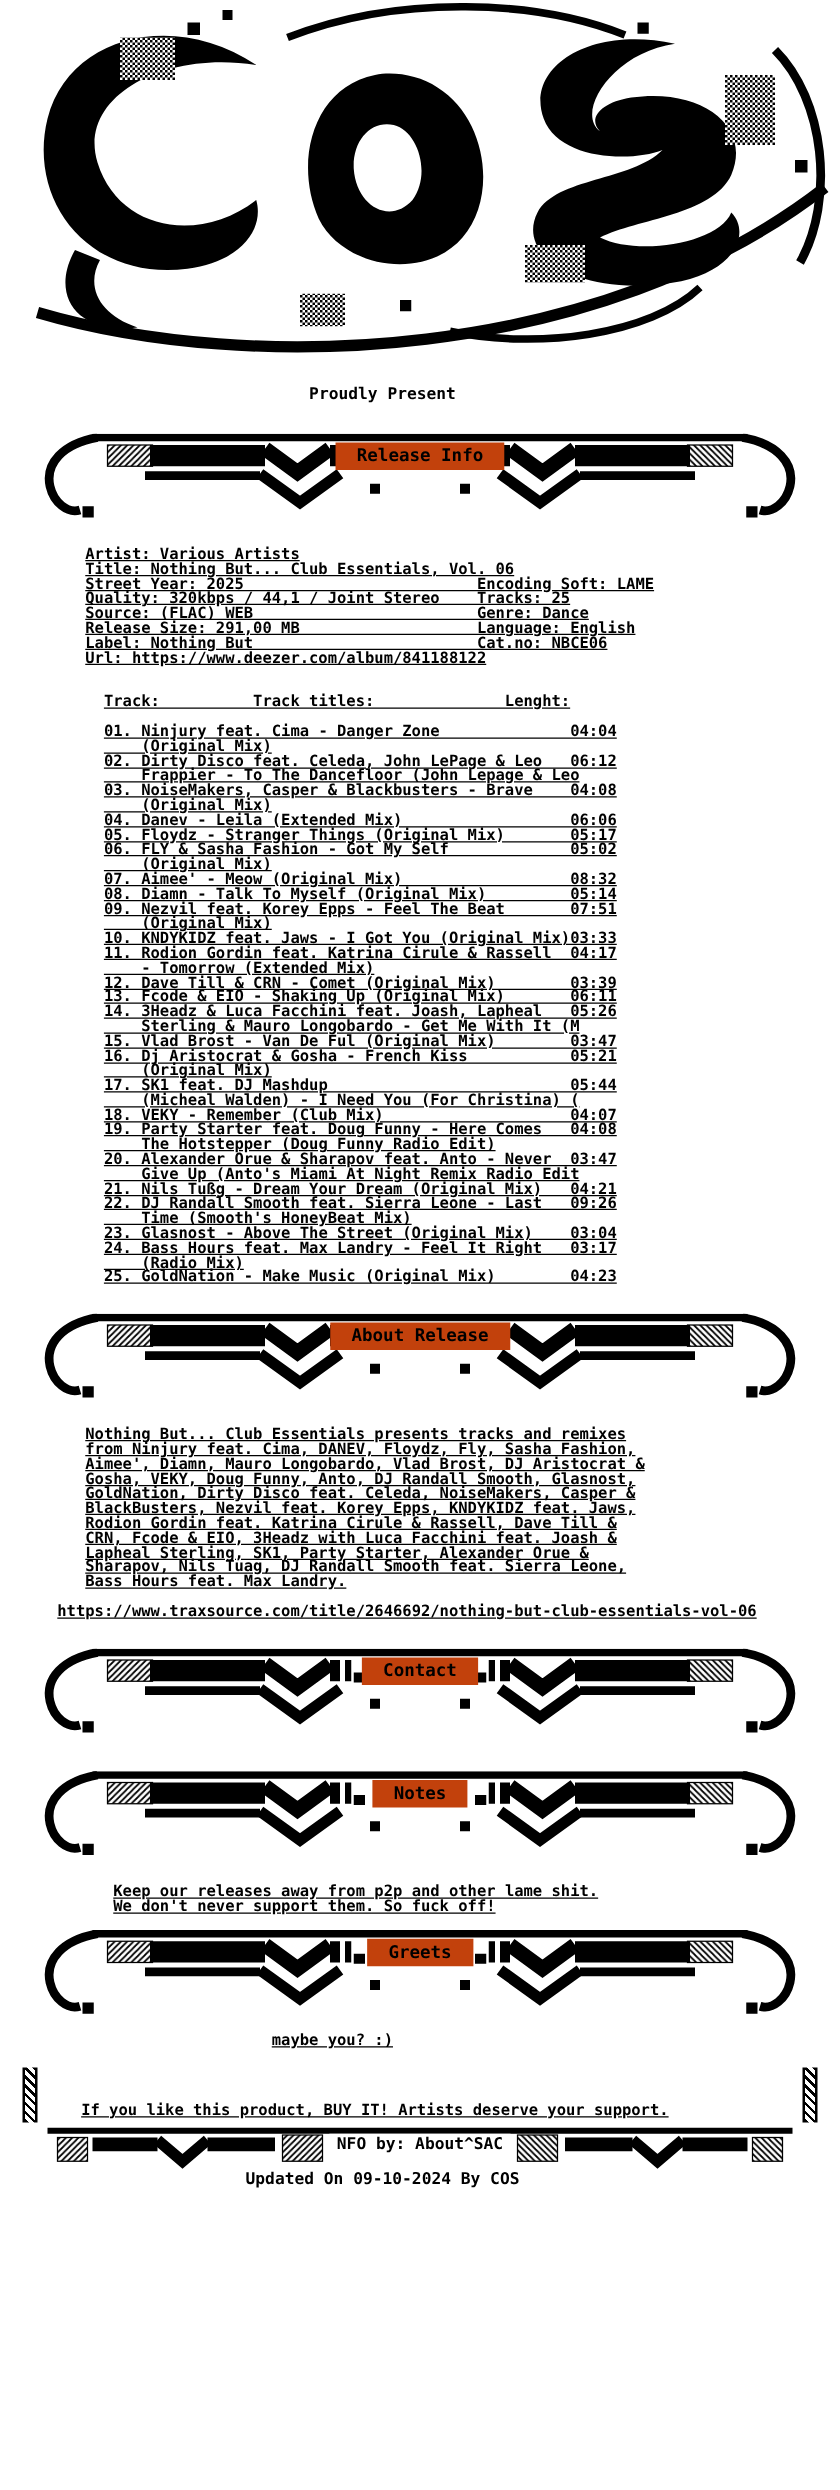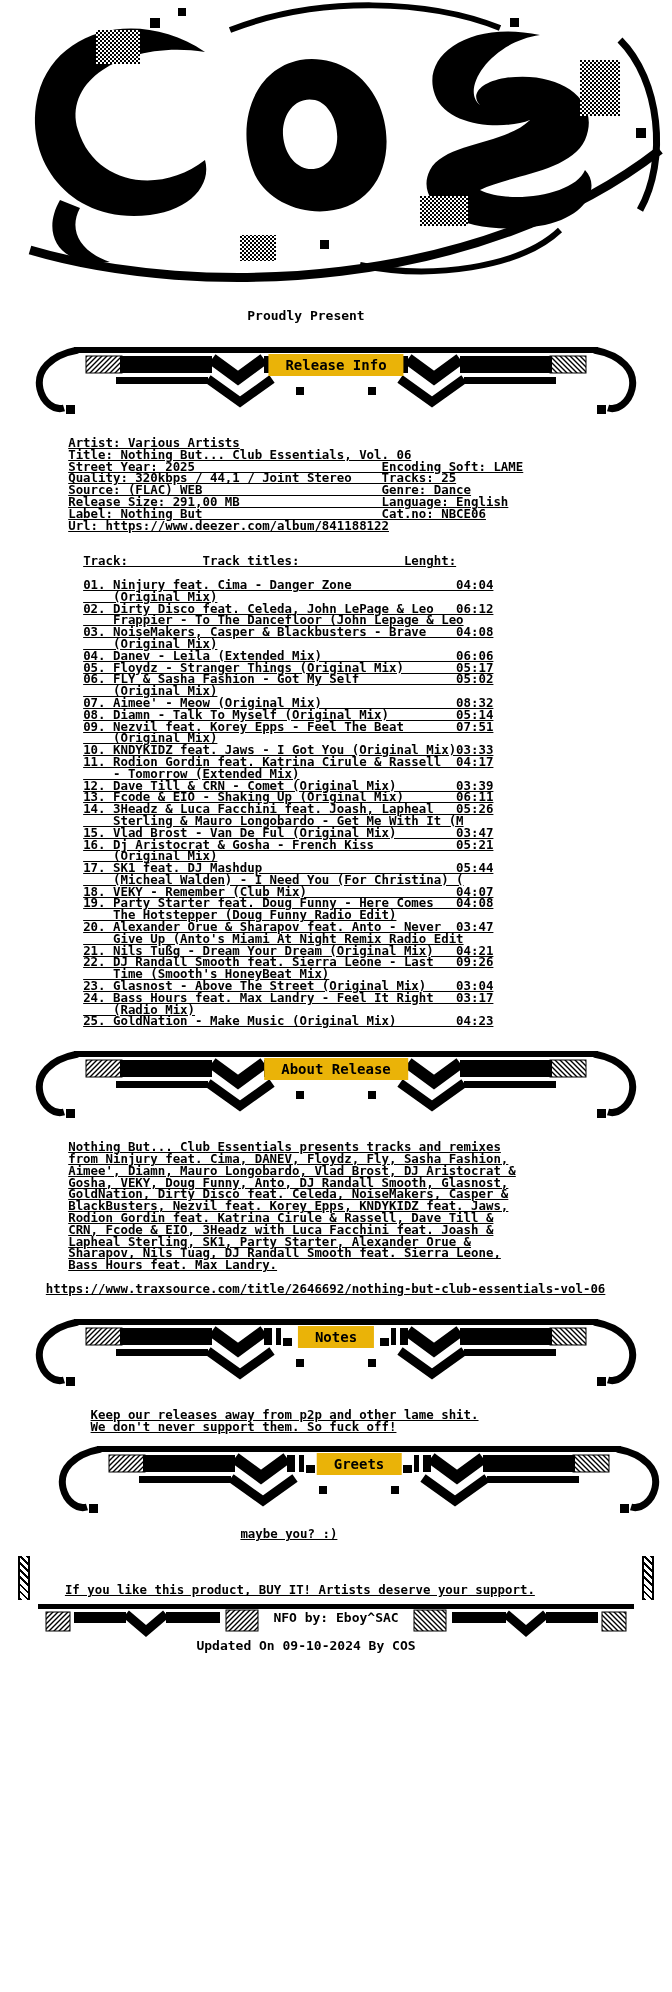--- a/index.html
+++ b/index.html
@@ -23,27 +23,27 @@
   .in27 { padding-left: 27ch; }  .mt8  { margin-top: 8px; }
   .mt12 { margin-top: 12px; } .mt14 { margin-top: 14px; }
   .mt16 { margin-top: 16px; } .mt18 { margin-top: 18px; }
 
   .logo-wrap { width: 672px; height: 300px; }
 
   .cwrap { width: 580px; margin-left: 16px; text-align: center; }
   .proudly { font: bold 13px/15px "DejaVu Sans Mono", monospace; margin-top: 8px; }
 
   .section { margin-top: 24px; }
-  .section-greets { margin-top: 14px; margin-left: 23px; }
+  .section-greets { margin-top: 14px; }
 
   .banner { position: relative; width: 640px; height: 74px; margin-left: 16px; }
   .banner svg { width: 640px; height: 74px; }
   .banner-title {
     position: absolute; top: 7px; left: 50%; transform: translateX(-50%);
-    background: #eab308; padding: 1px 17px; white-space: nowrap;
+    background: #c2410c; padding: 1px 17px; white-space: nowrap;
     font: bold 14px/20px "DejaVu Sans Mono", monospace;
   }
 
   .buy-row { display: flex; align-items: stretch; width: 636px; margin: 16px 0 4px 18px; height: 44px; gap: 16px; }
   .hatch-col {
     width: 12px;
     background: repeating-linear-gradient(45deg, #000 0 2px, #fff 2px 5px);
     border-left: 2px solid #000; border-right: 2px solid #000;
   }
   .buy-row .txt { flex: 1; align-self: flex-end; padding-left: 2ch; margin: 0 0 4px 4px; }
@@ -208,20 +208,26 @@
 BlackBusters, Nezvil feat. Korey Epps, KNDYKIDZ feat. Jaws,
 Rodion Gordin feat. Katrina Cirule &amp; Rassell, Dave Till &amp;
 CRN, Fcode &amp; EIO, 3Headz with Luca Facchini feat. Joash &amp;
 Lapheal Sterling, SK1, Party Starter, Alexander Orue &amp;
 Sharapov, Nils Tuag, DJ Randall Smooth feat. Sierra Leone,
 Bass Hours feat. Max Landry.</pre>
   <pre class="txt in4 mt12">https://www.traxsource.com/title/2646692/nothing-but-club-essentials-vol-06</pre>
 </div>
 
 <div class="section">
+  <div class="banner">
+    <svg viewBox="0 0 640 74">
+        <use href="#banner-deco"></use>
+      </svg>
+    <span class="banner-title">Contact</span>
+  </div>
 </div>
 
 <div class="section">
   <div class="banner">
     <svg viewBox="0 0 640 74">
         <use href="#banner-deco"></use>
       </svg>
     <span class="banner-title">Notes</span>
   </div>
   <pre class="txt in10 mt16">Keep our releases away from p2p and other lame shit.
@@ -241,15 +247,15 @@
 <div class="buy-row">
   <div class="hatch-col"></div>
   <pre class="txt">If you like this product, BUY IT! Artists deserve your support.</pre>
   <div class="hatch-col"></div>
 </div>
 
 <div class="footer-bar">
   <svg viewBox="0 0 640 34">
       <use href="#footer-deco"></use>
     </svg>
-  <span class="nfo-by">NFO by: Eboy^SAC</span>
+  <span class="nfo-by">NFO by: About^SAC</span>
 </div>
 <div class="cwrap updated">Updated On 09-10-2024 By COS</div>
 
 </body></html>

